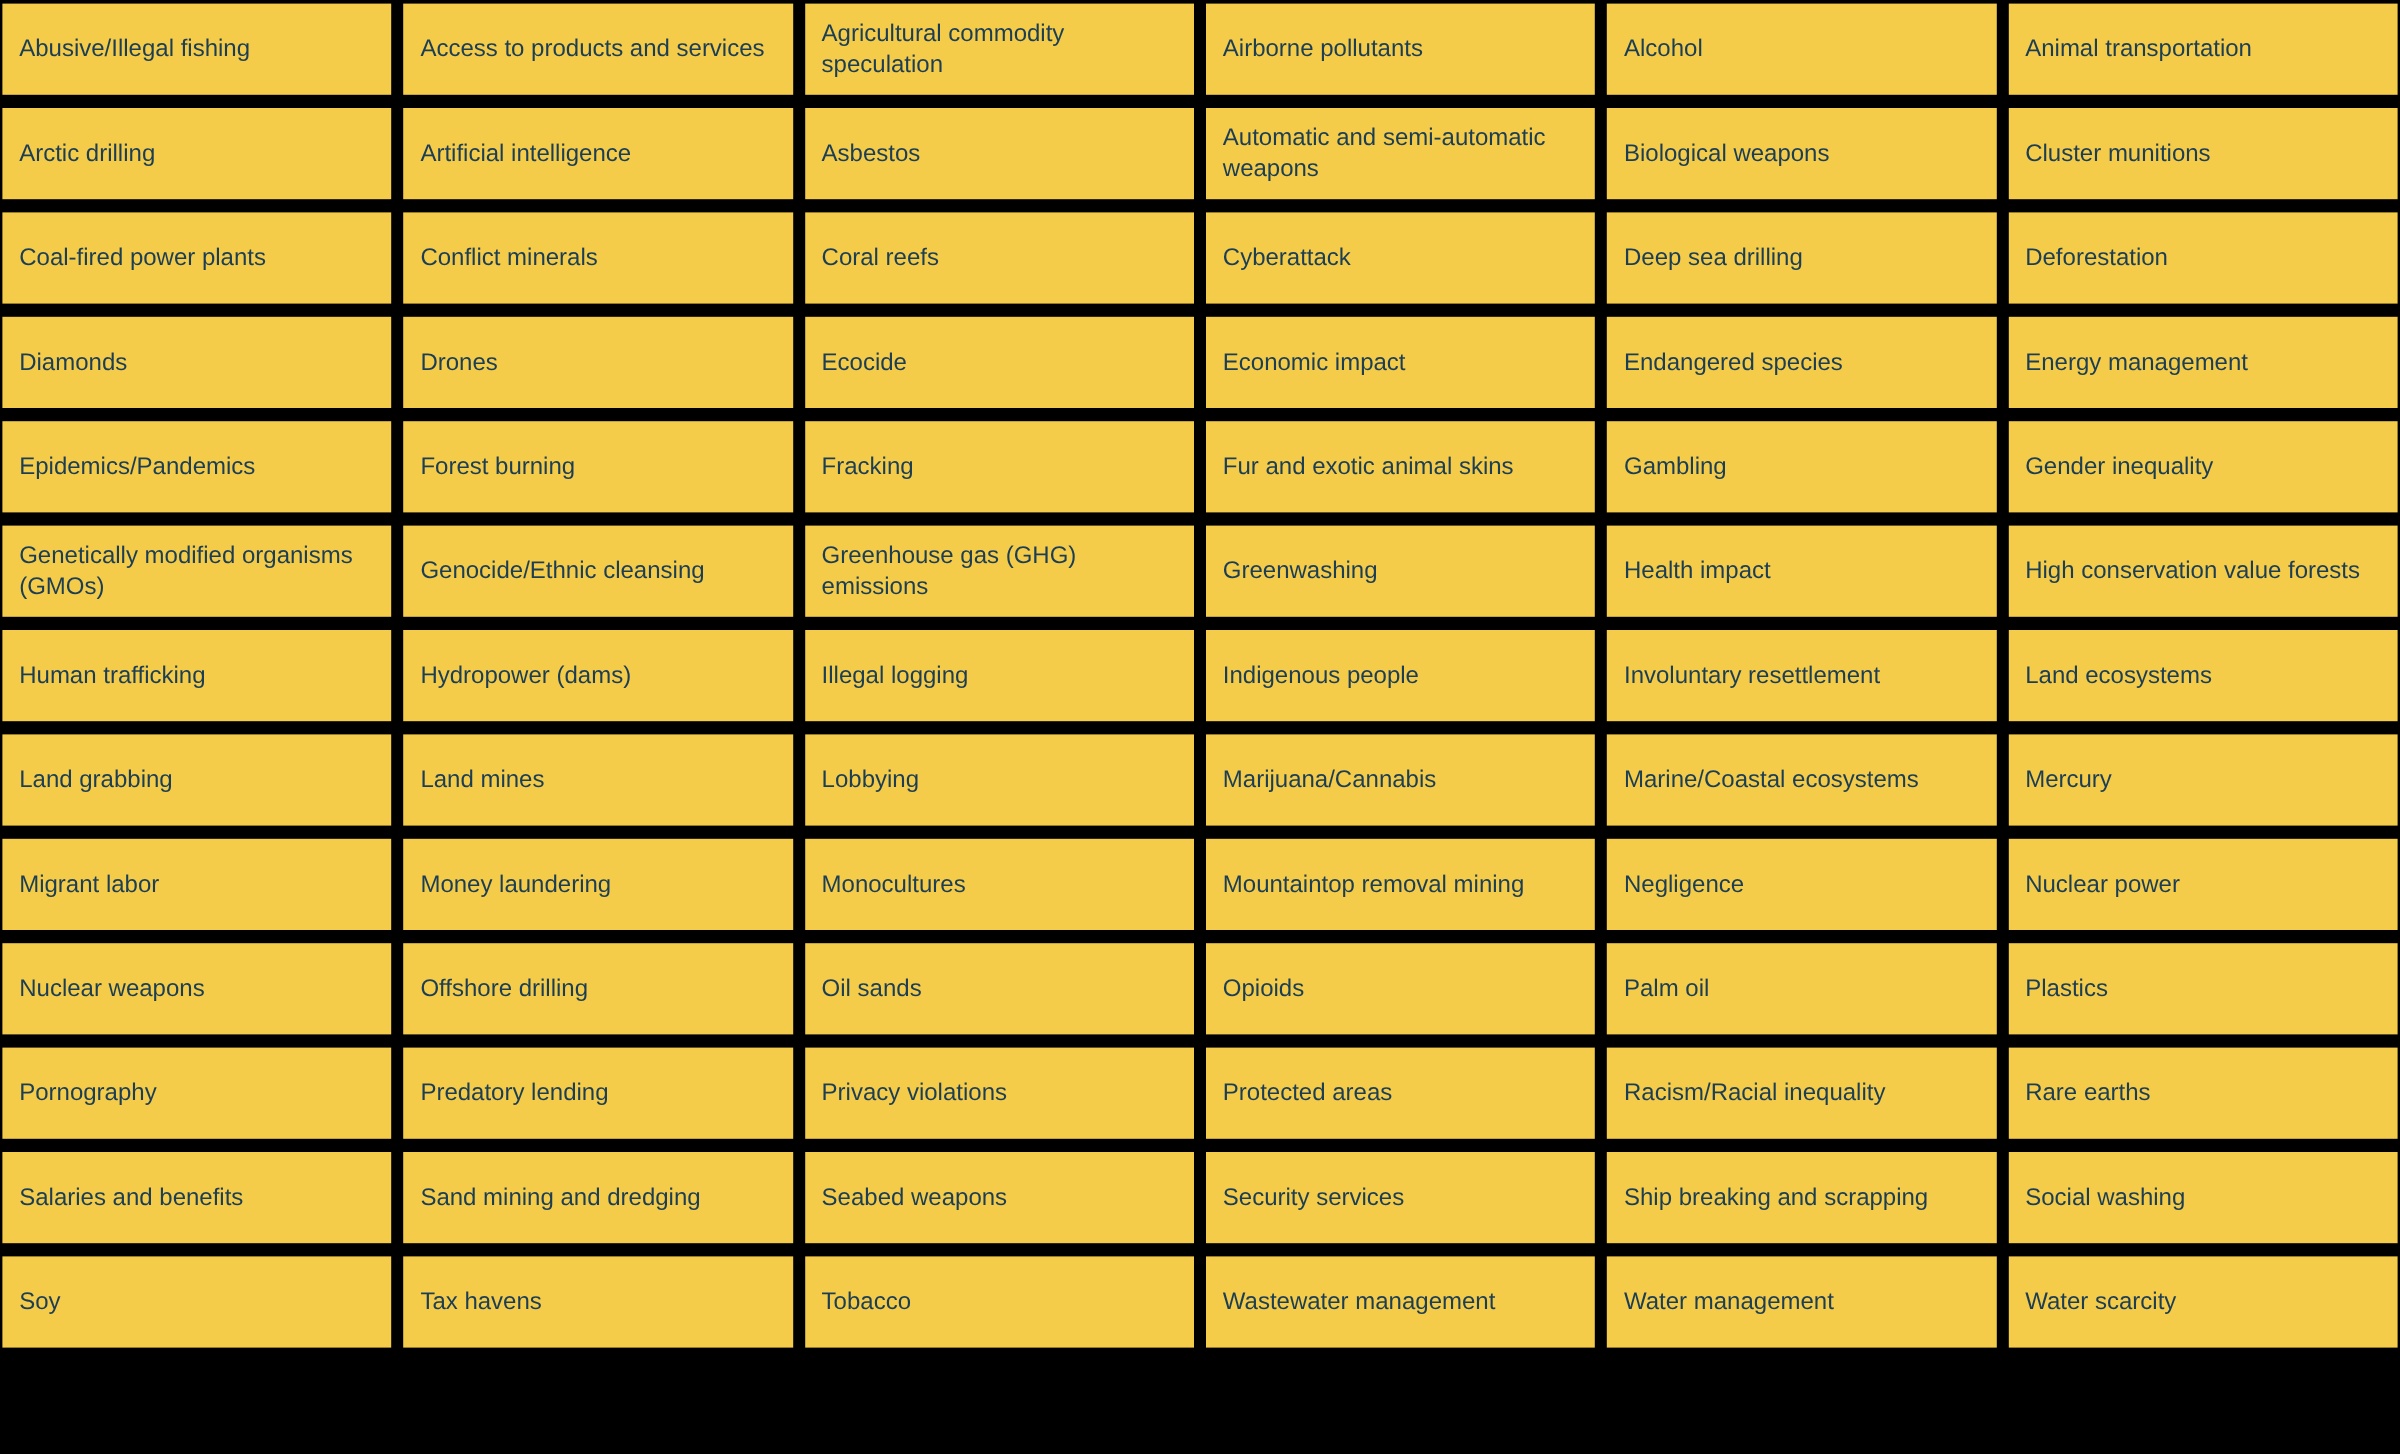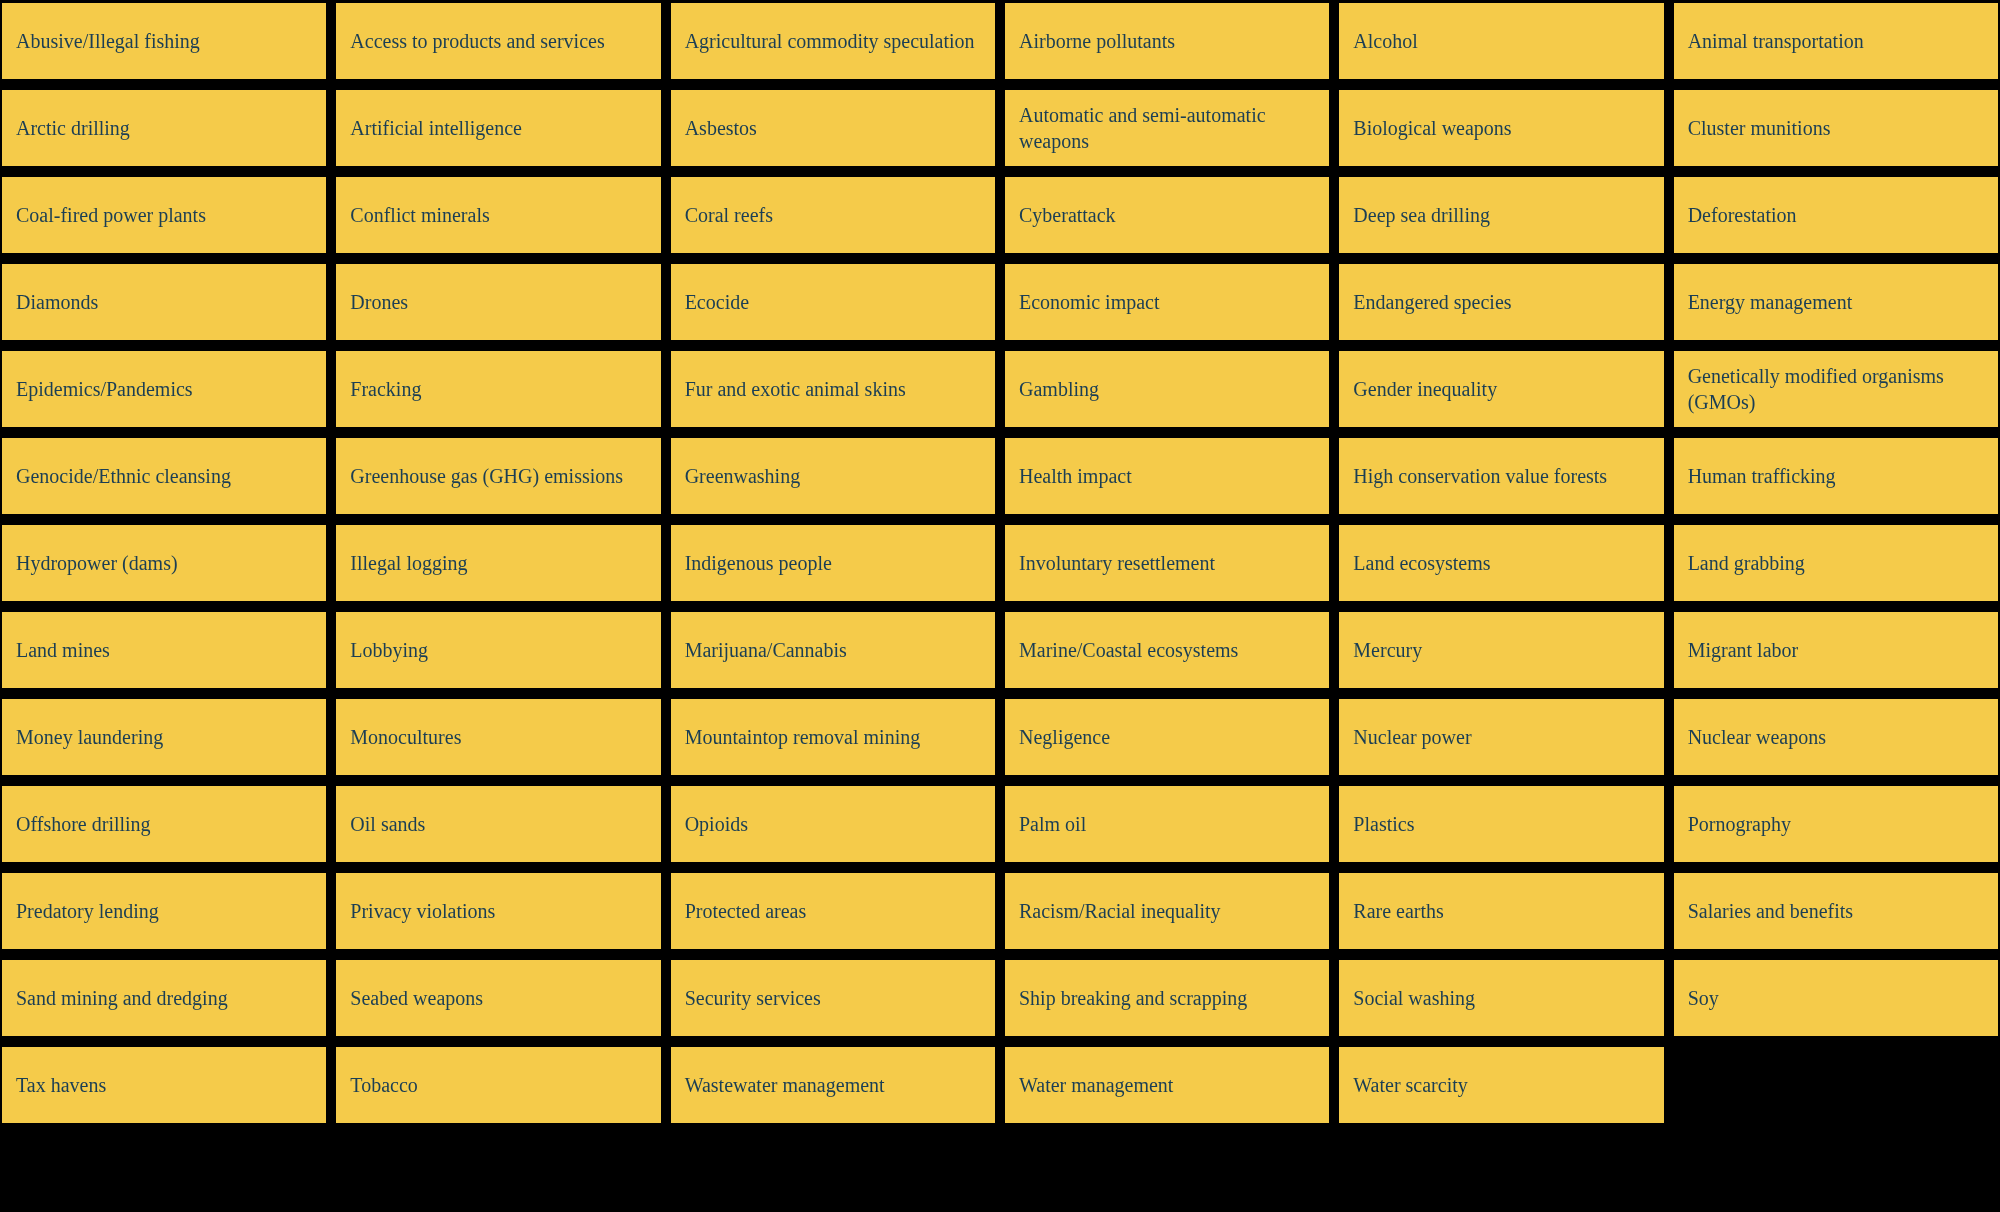--- a/index.html
+++ b/index.html
@@ -14,21 +14,20 @@
     font-family: "Liberation Sans", sans-serif;
   }
   .grid {
     box-sizing: border-box;
     width: 2000px;
     display: grid;
     grid-template-columns: repeat(6, 1fr);
     column-gap: 10px;
     row-gap: 11px;
     padding: 3px 2px 0 2px;
-    font-family: Liberation Serif, serif;
   }
   .tile {
     box-sizing: border-box;
     height: 76px;
     background: var(--tile-bg, #F5CB4A);
     color: var(--tile-text, #1B3E54);
     display: flex;
     align-items: center;
     padding: 0 16px 0 14px;
     font-size: 20px;
@@ -139,20 +138,23 @@
   </div>
 
   <div class="tile">
     <span class="tile-label">Energy management</span>
   </div>
 
   <div class="tile">
     <span class="tile-label">Epidemics/Pandemics</span>
   </div>
 
+  <div class="tile">
+    <span class="tile-label">Forest burning</span>
+  </div>
 
   <div class="tile">
     <span class="tile-label">Fracking</span>
   </div>
 
   <div class="tile">
     <span class="tile-label">Fur and exotic animal skins</span>
   </div>
 
   <div class="tile">

